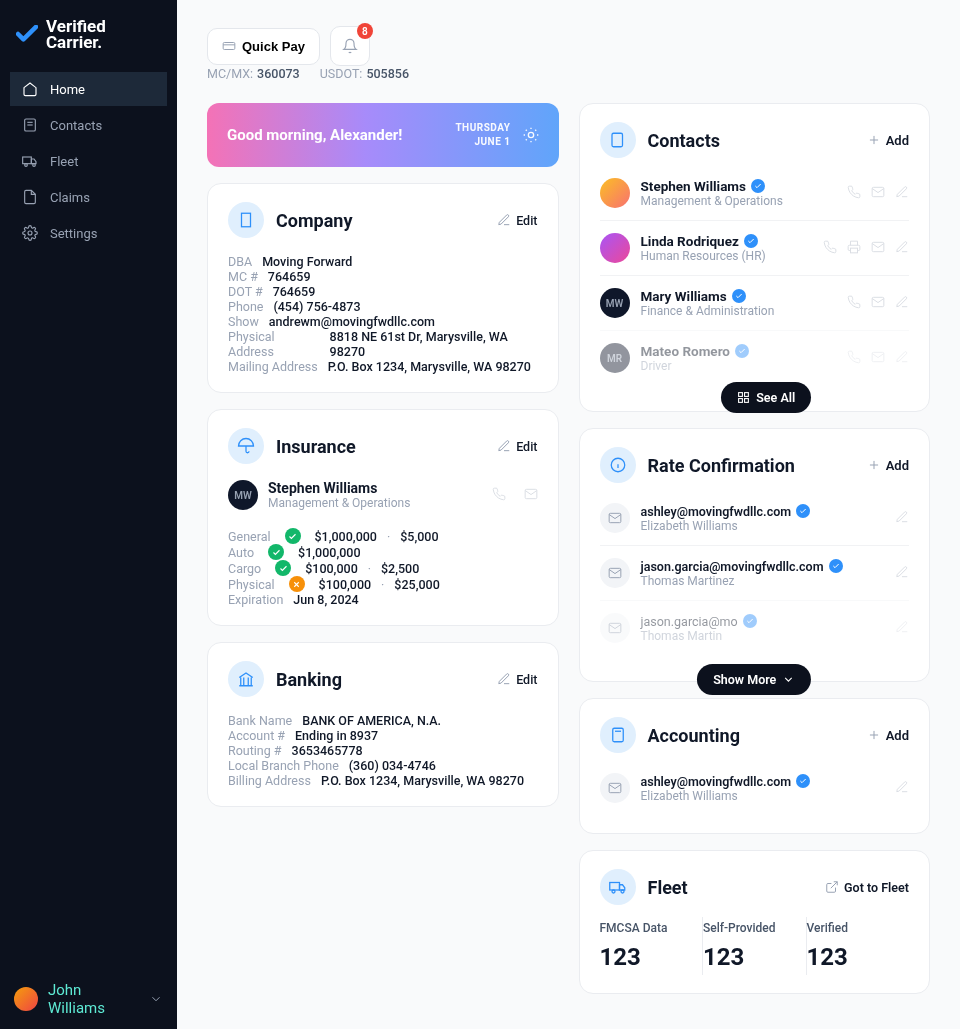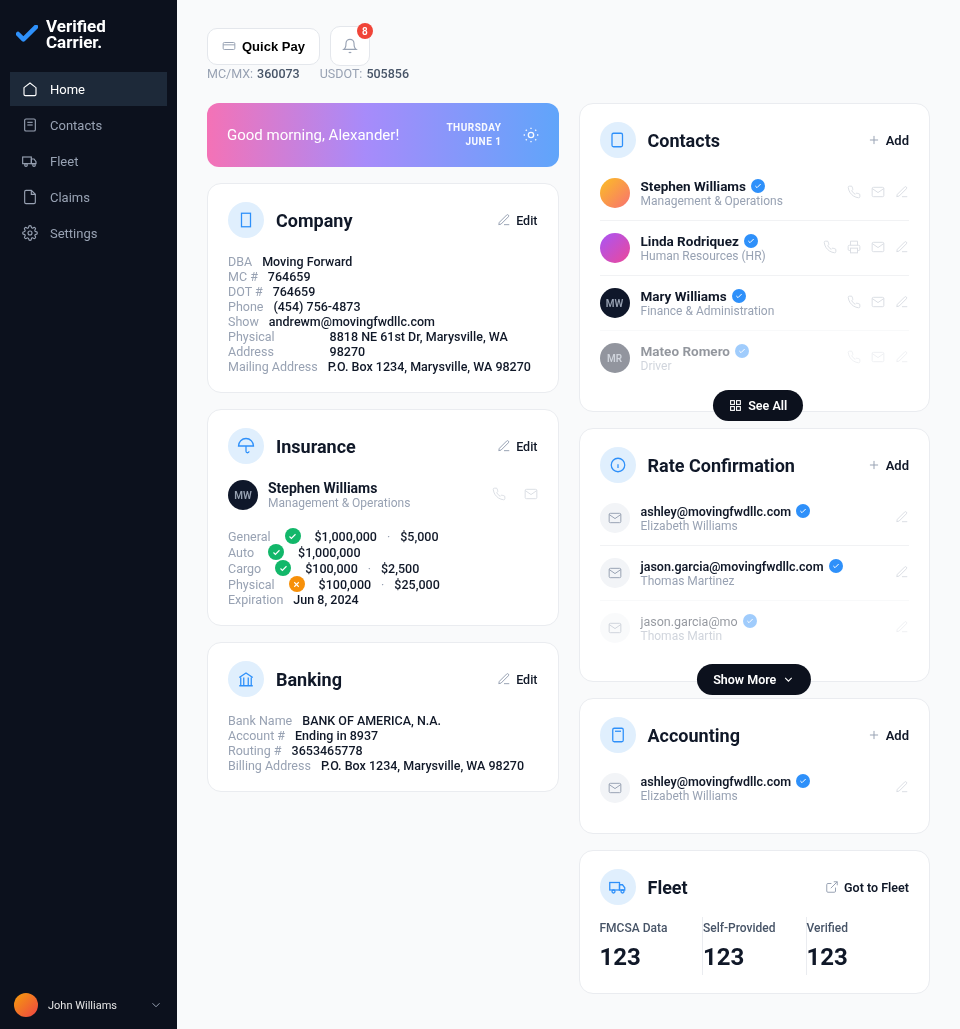--- a/index.html
+++ b/index.html
@@ -8,38 +8,38 @@
 .sidebar{width:177px;background:#0c111d;color:#98a2b3;display:flex;flex-direction:column;flex-shrink:0}
 .logo{display:flex;align-items:center;gap:8px;padding:18px 16px;color:#fff;font-weight:700;font-size:17px;line-height:1}
 .logo-icon svg{display:block}
 .nav{display:flex;flex-direction:column;padding:4px 10px;gap:2px}
 .nav-item{display:flex;align-items:center;gap:12px;padding:9px 12px;border-radius:0;font-size:13px;cursor:pointer;color:#98a2b3}
 .nav-item.active{background:#1d2939;color:#fff}
 .nav-item svg{stroke:currentColor}
 .spacer{flex:1}
 .user{display:flex;align-items:center;gap:10px;padding:12px 14px;cursor:pointer}
 .avatar{width:24px;height:24px;border-radius:50%;background:linear-gradient(135deg,#f59e0b,#ef4444);flex-shrink:0;display:flex;align-items:center;justify-content:center;font-size:10px;color:#fff}
-.user-name{color:#e5e5e5;font-size:11px;flex:1}
+.user-name{color:#5eead4;font-size:15px;flex:1}
 .main{flex:1;overflow:auto;padding:26px 30px 18px}
 .header{margin-bottom:22px}
 .title-row{display:flex;align-items:center;gap:10px}
 .page-title{font-size:26px;font-weight:700;color:#101828;flex:1;display:flex;align-items:center;gap:8px}
 .verified-badge{width:20px;height:20px;background:#2e90fa;border-radius:50%;display:flex;align-items:center;justify-content:center}
 .verified-badge svg{width:12px;height:12px;stroke:#fff}
 .btn{background:#fff;border:1px solid #e4e7ec;border-radius:10px;padding:10px 14px;font-size:13px;font-weight:600;display:flex;align-items:center;gap:6px;cursor:pointer}
 .notif{width:40px;height:40px;border:1px solid #e4e7ec;border-radius:10px;background:#fff;display:flex;align-items:center;justify-content:center;position:relative;cursor:pointer}
 .notif-badge{position:absolute;top:-4px;right:-4px;background:#f04438;color:#fff;font-size:10px;font-weight:600;width:16px;height:16px;border-radius:50%;display:flex;align-items:center;justify-content:center}
 .ids{display:flex;gap:20px;font-size:12.5px}
 .id-label{color:#98a2b3}
 .id-val{color:#475467;font-weight:500;margin-left:4px}
 .cols{display:flex;gap:20px}
 .col{flex:1;display:flex;flex-direction:column;gap:16px;min-width:0}
 .greet{background:linear-gradient(90deg,#f472b6 0%,#a78bfa 45%,#60a5fa 100%);color:#fff;border-radius:12px;padding:18px 20px;display:flex;align-items:center}
-.greet-text{font-weight:400;font-size:15px;flex:1}
-.greet-date{text-align:right;font-size:10px;font-weight:700;letter-spacing:.5px;line-height:1.4;opacity:.95;display:flex;align-items:center;gap:21px}
+.greet-text{font-weight:700;font-size:15px;flex:1}
+.greet-date{text-align:right;font-size:10px;font-weight:700;letter-spacing:.5px;line-height:1.4;opacity:.95;display:flex;align-items:center;gap:12px}
 .card{background:#fff;border:1px solid #eaecf0;border-radius:14px;padding:18px 20px}
 .card-head{display:flex;align-items:center;gap:12px;margin-bottom:16px}
 .card-icon{width:36px;height:36px;background:#e0effd;border-radius:50%;display:flex;align-items:center;justify-content:center}
 .card-icon svg{stroke:#2e90fa}
 .card-title{font-size:18px;font-weight:700;flex:1}
 .edit-btn{display:flex;align-items:center;gap:5px;font-size:12.5px;font-weight:500;cursor:pointer;color:#101828}
 .add-btn{display:flex;align-items:center;gap:5px;font-weight:600;font-size:13px;cursor:pointer}
 .fields{display:flex;flex-direction:column;gap:0}
 .field{display:flex;gap:10px;font-size:12.5px;align-items:baseline}
 .field-label{color:#98a2b3}
@@ -338,20 +338,24 @@
               </div>
               <div class="field">
                 <span class="field-label">Account #</span>
                 <span class="field-val">Ending in 8937</span>
               </div>
               <div class="field">
                 <span class="field-label">Routing #</span>
                 <span class="field-val">3653465778</span>
               </div>
               <div class="field">
+                <span class="field-label">Local Branch Phone</span>
+                <span class="field-val">(360) 034-4746</span>
+              </div>
+              <div class="field">
                 <span class="field-label">Billing Address</span>
                 <span class="field-val">P.O. Box 1234, Marysville, WA 98270</span>
               </div>
             </div>
         </div>
       </div>
 
       <div class="col">
         <div class="card" style="position:relative;padding-bottom:26px">
           <div class="card-head" style="margin-bottom:8px">
@@ -462,21 +466,21 @@
                   <span><svg class="i-sm" viewBox="0 0 24 24" fill="none" stroke="#98a2b3" stroke-width="1.7">
                       <rect x="2" y="4" width="20" height="16" rx="2"></rect>
                       <polyline points="22 6 12 13 2 6"></polyline>
                     </svg></span>
                   <span><svg class="i-sm" viewBox="0 0 24 24" fill="none" stroke="#98a2b3" stroke-width="1.7">
                       <path d="M12 20h9M16.5 3.5a2.12 2.12 0 013 3L7 19l-4 1 1-4z"></path>
                     </svg></span>
                 </div>
               </div>
             </div>
-          <div class="pill" style="position:absolute;left:50%;transform:translateX(-50%);bottom:-14px;margin:4px">
+          <div class="pill" style="position:absolute;left:50%;transform:translateX(-50%);bottom:-14px;margin:12px">
               <svg width="13" height="13" viewBox="0 0 24 24" fill="none" stroke="#fff" stroke-width="2">
                 <rect x="3" y="3" width="7" height="7"></rect>
                 <rect x="14" y="3" width="7" height="7"></rect>
                 <rect x="3" y="14" width="7" height="7"></rect>
                 <rect x="14" y="14" width="7" height="7"></rect>
               </svg>
               <span>See All</span>
             </div>
         </div>
 

